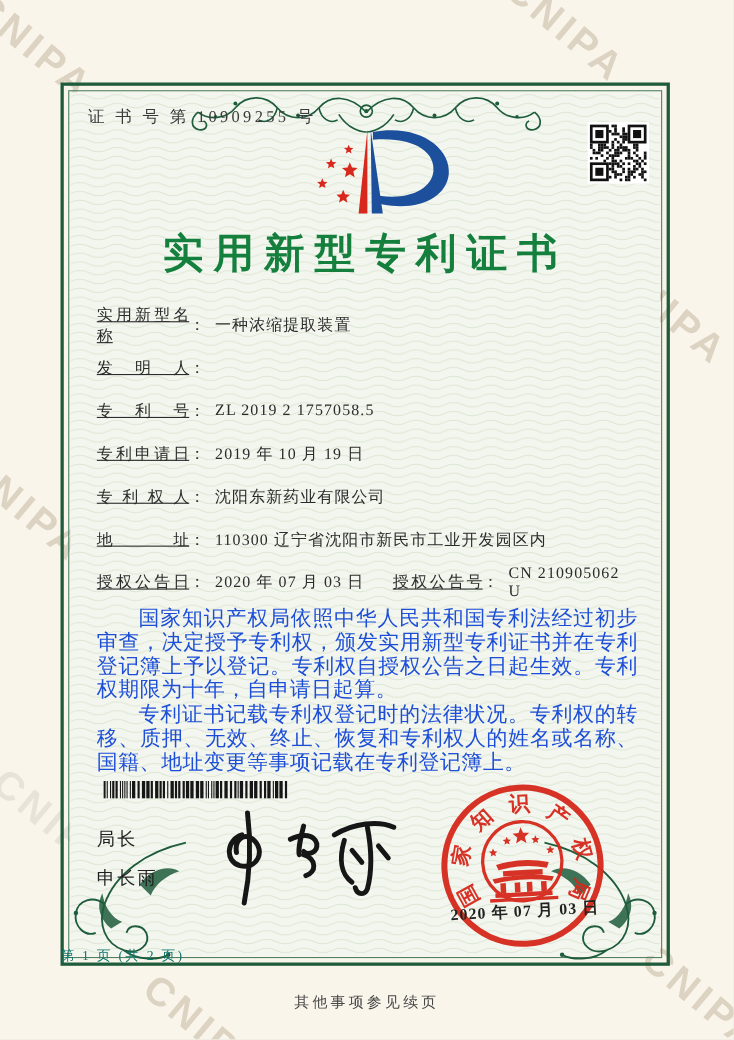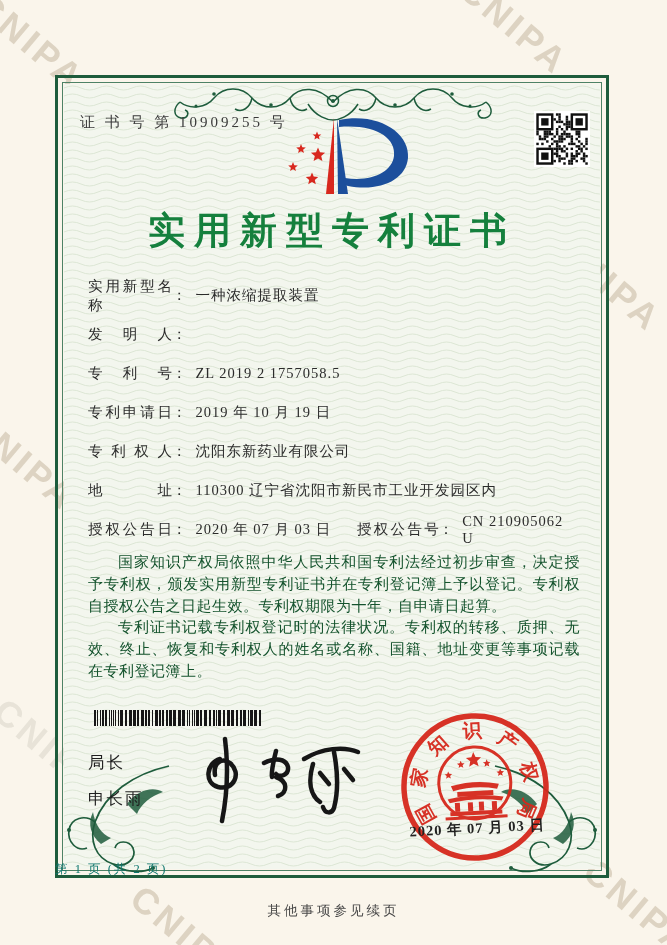--- a/index.html
+++ b/index.html
@@ -26,40 +26,40 @@
       border:3px solid var(--border-green);box-sizing:border-box;}
   .border-inner{position:absolute;left:62px;top:82px;width:540px;height:789px;
       border:1px solid #4d8266;box-sizing:border-box;}
   .panel{position:absolute;left:64px;top:84px;width:536px;height:785px;background:var(--panel);}
   .panel svg{position:absolute;left:0;top:0;}
 
   .ornament{position:absolute;pointer-events:none;}
   .flourish-right{transform:scaleX(-1);}
 
   
-  .cert-number{position:absolute;left:80px;top:97px;font-size:15px;letter-spacing:3px;color:#3a3a3a;margin-top:16px;}
+  .cert-number{position:absolute;left:80px;top:97px;font-size:15px;letter-spacing:3px;color:#3a3a3a;}
   .logo{position:absolute;left:280px;top:106px;}
   .qr{position:absolute;left:534px;top:111px;}
   .title{position:absolute;left:55px;top:206px;width:554px;text-align:center;
       font-size:37px;font-weight:bold;letter-spacing:9px;color:#15803d;}
 
   
   .fields{position:absolute;left:88px;top:276px;width:488px;}
   .frow{height:39px;display:flex;align-items:center;font-size:14.5px;color:#2b2b2b;}
-  .flabel{display:inline-block;width:84px;text-align:justify;text-align-last:justify;letter-spacing:0;}
+  .flabel{display:inline-block;width:84px;text-align:justify;text-align-last:justify;letter-spacing:0;text-decoration:underline;}
   .colon{display:inline-block;}
   .fvalue{margin-left:9px;letter-spacing:1px;}
   .grant-row{position:absolute;left:88px;top:510px;width:488px;height:39px;display:flex;align-items:center;
       font-size:14.5px;color:#2b2b2b;}
   .grant-pair1{display:flex;align-items:flex-end;width:276px;}
   .grant-pair2{display:flex;align-items:center;}
 
   
-  .body-text{position:absolute;left:88px;top:552px;width:492px;font-size:15px;line-height:21.8px;
-      color:#14532d;text-align:justify;}
+  .body-text{position:absolute;left:88px;top:552px;width:492px;font-size:19px;line-height:21.8px;
+      color:#1d4ed8;text-align:justify;}
   .body-text p{margin:0;text-indent:2em;letter-spacing:0.5px;}
 
   
   .barcode{position:absolute;left:94px;top:710px;}
 
   
   .signer-title{position:absolute;left:88px;top:752px;font-family:"Liberation Sans","DejaVu Sans",sans-serif;
       font-size:16.5px;letter-spacing:2px;color:#1f1f1f;}
   .signer-name{position:absolute;left:88px;top:788px;font-family:Liberation Mono, monospace;
       font-size:16.5px;letter-spacing:2px;color:#1f1f1f;}

